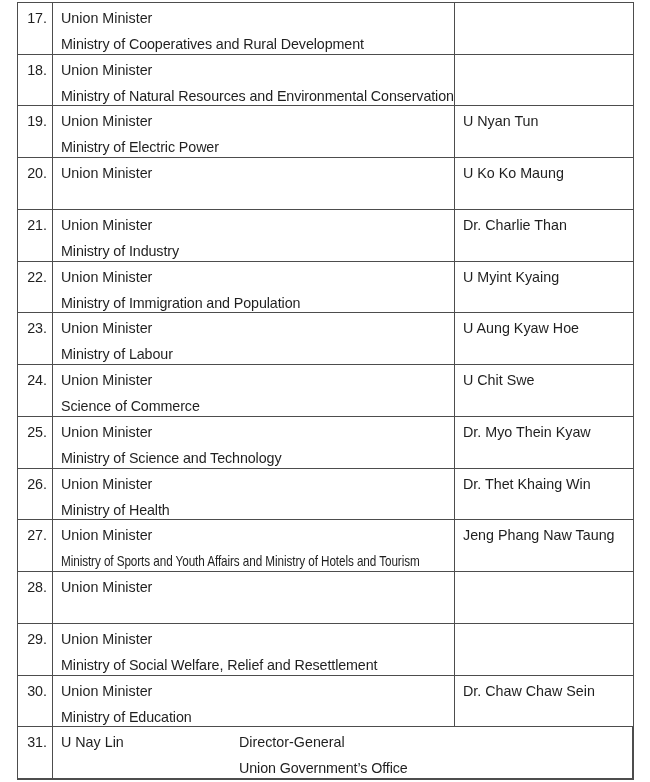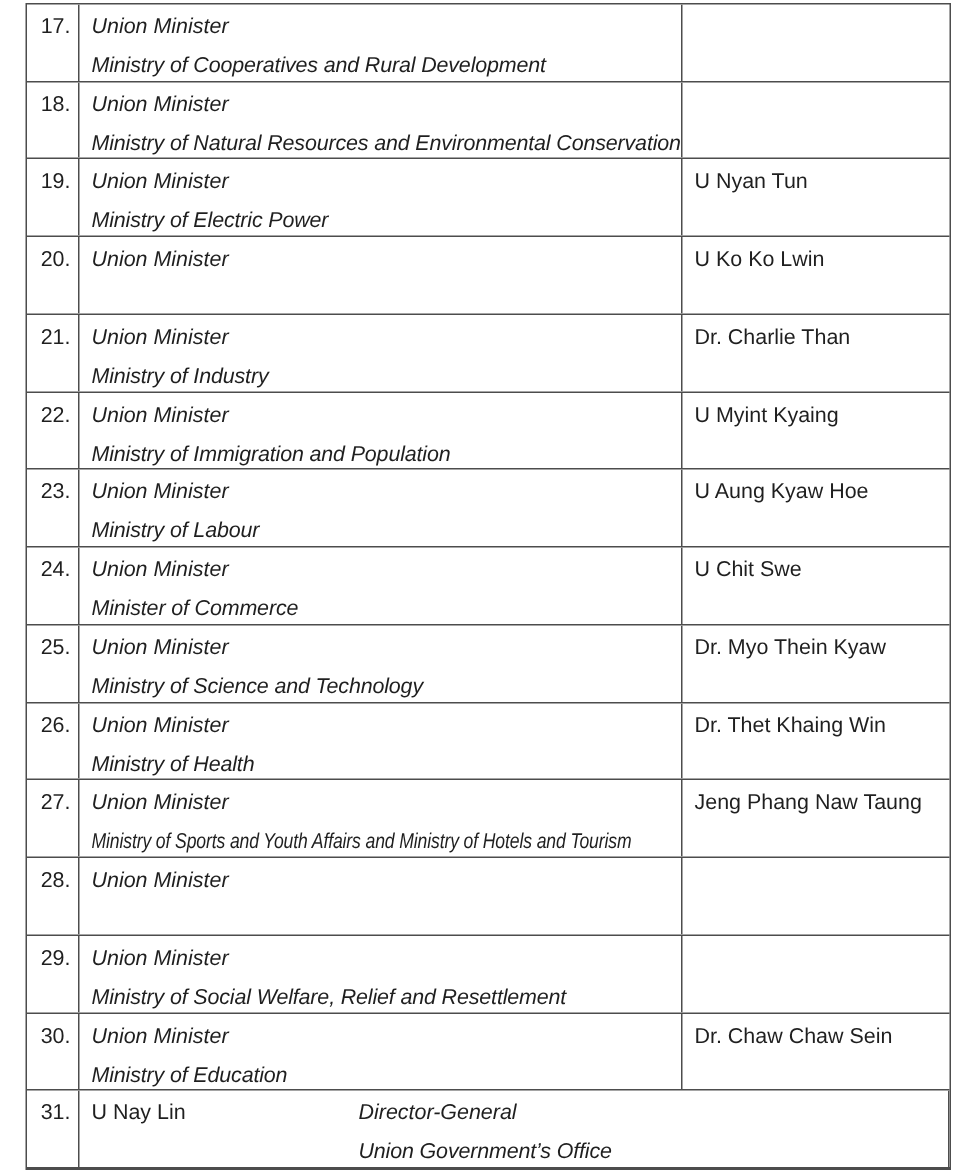--- a/index.html
+++ b/index.html
@@ -48,21 +48,20 @@
     border-right: 1px solid var(--border-color);
     text-align: right;
     padding-right: 5px;
   }
   .cell.pos {
     width: 402px;
     flex: 0 0 402px;
     border-right: 1px solid var(--border-color);
     padding-left: 8px;
     padding-right: 4px;
-    font-style: italic;
   }
   .cell.pos .line1 { margin-bottom: 7px; white-space: nowrap; }
   .cell.pos .line2 { white-space: nowrap; letter-spacing: -0.1px; }
   .cell.pos .line2.condensed {
     transform: scaleX(0.82);
     transform-origin: 0 50%;
   }
   .cell.name {
     flex: 1 1 auto;
     padding-left: 8px;
@@ -108,21 +107,21 @@
   </div>
 
   <div class="row">
     <div class="cell no">
       <span>20.</span>
     </div>
     <div class="cell pos">
       <div class="line1">Union Minister</div>
     </div>
     <div class="cell name">
-      <span>U Ko Ko Lwin</span>
+      <span>U Ko Ko Maung</span>
     </div>
   </div>
 
   <div class="row">
     <div class="cell no">
       <span>21.</span>
     </div>
     <div class="cell pos">
       <div class="line1">Union Minister</div>
       <div class="line2">Ministry of Industry</div>
@@ -157,21 +156,21 @@
       <span>U Aung Kyaw Hoe</span>
     </div>
   </div>
 
   <div class="row">
     <div class="cell no">
       <span>24.</span>
     </div>
     <div class="cell pos">
       <div class="line1">Union Minister</div>
-      <div class="line2">Minister of Commerce</div>
+      <div class="line2">Science of Commerce</div>
     </div>
     <div class="cell name">
       <span>U Chit Swe</span>
     </div>
   </div>
 
   <div class="row">
     <div class="cell no">
       <span>25.</span>
     </div>

